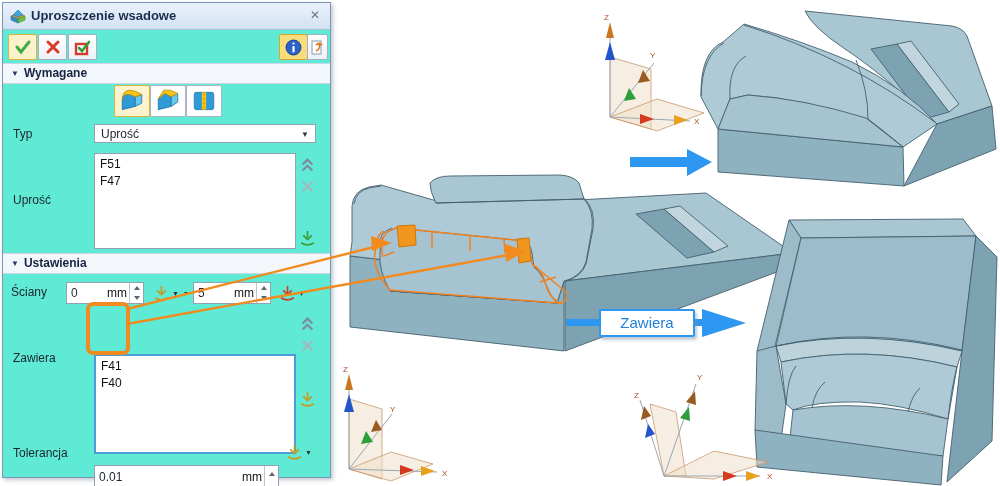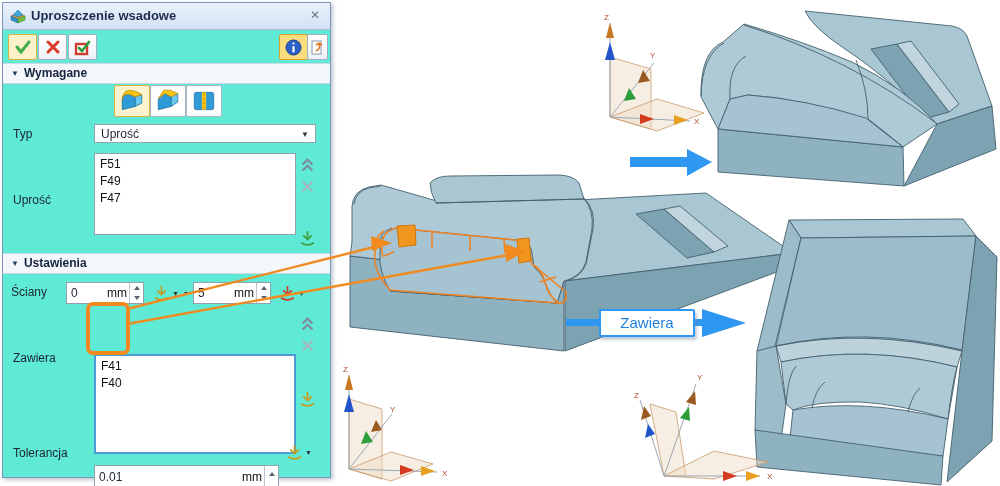--- a/index.html
+++ b/index.html
@@ -278,23 +278,22 @@
         </svg>
     </div>
 
     <span class="lbl" style="left:10px;top:124px">Typ</span>
     <div class="select">
       <span>Uprość</span>
       <span class="caret">▼</span>
     </div>
 
     <span class="lbl" style="left:10px;top:190px">Uprość</span>
-    <div class="listbox" style="left:91px;top:150px;width:202px;height:82px">
+    <div class="listbox" style="left:91px;top:150px;width:202px;height:96px">
       <div>F51</div>
-      <div>F49</div>
       <div>F47</div>
     </div>
     <svg class="mini" style="top:153px" viewBox="0 0 14 14">
       <path d="M3,7 L7,3 L11,7 M3,12 L7,8 L11,12" fill="none" stroke="#7e8ca0" stroke-width="1.8"></path>
       </svg>
     <svg class="mini" style="top:175px" viewBox="0 0 14 14">
       <path d="M3,3 L11,11 M11,3 L3,11" stroke="#aab2bd" stroke-width="1.6"></path>
       </svg>
     <svg class="mini" style="top:227px" viewBox="0 0 16 16">
       <g fill="none" stroke="#3f9e3c" stroke-width="1.6">

